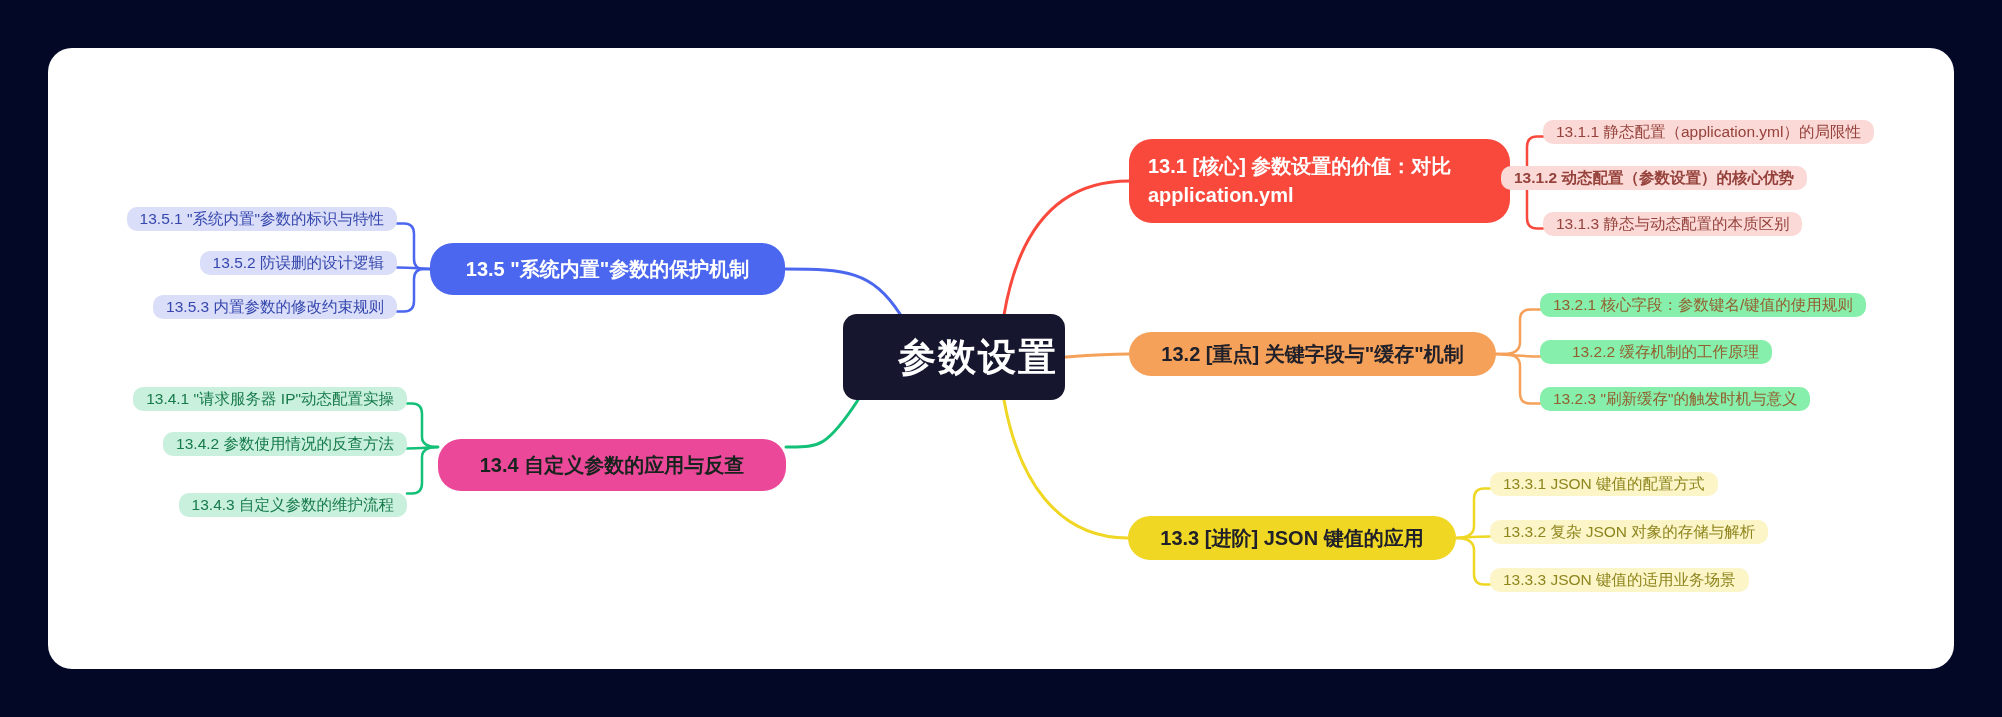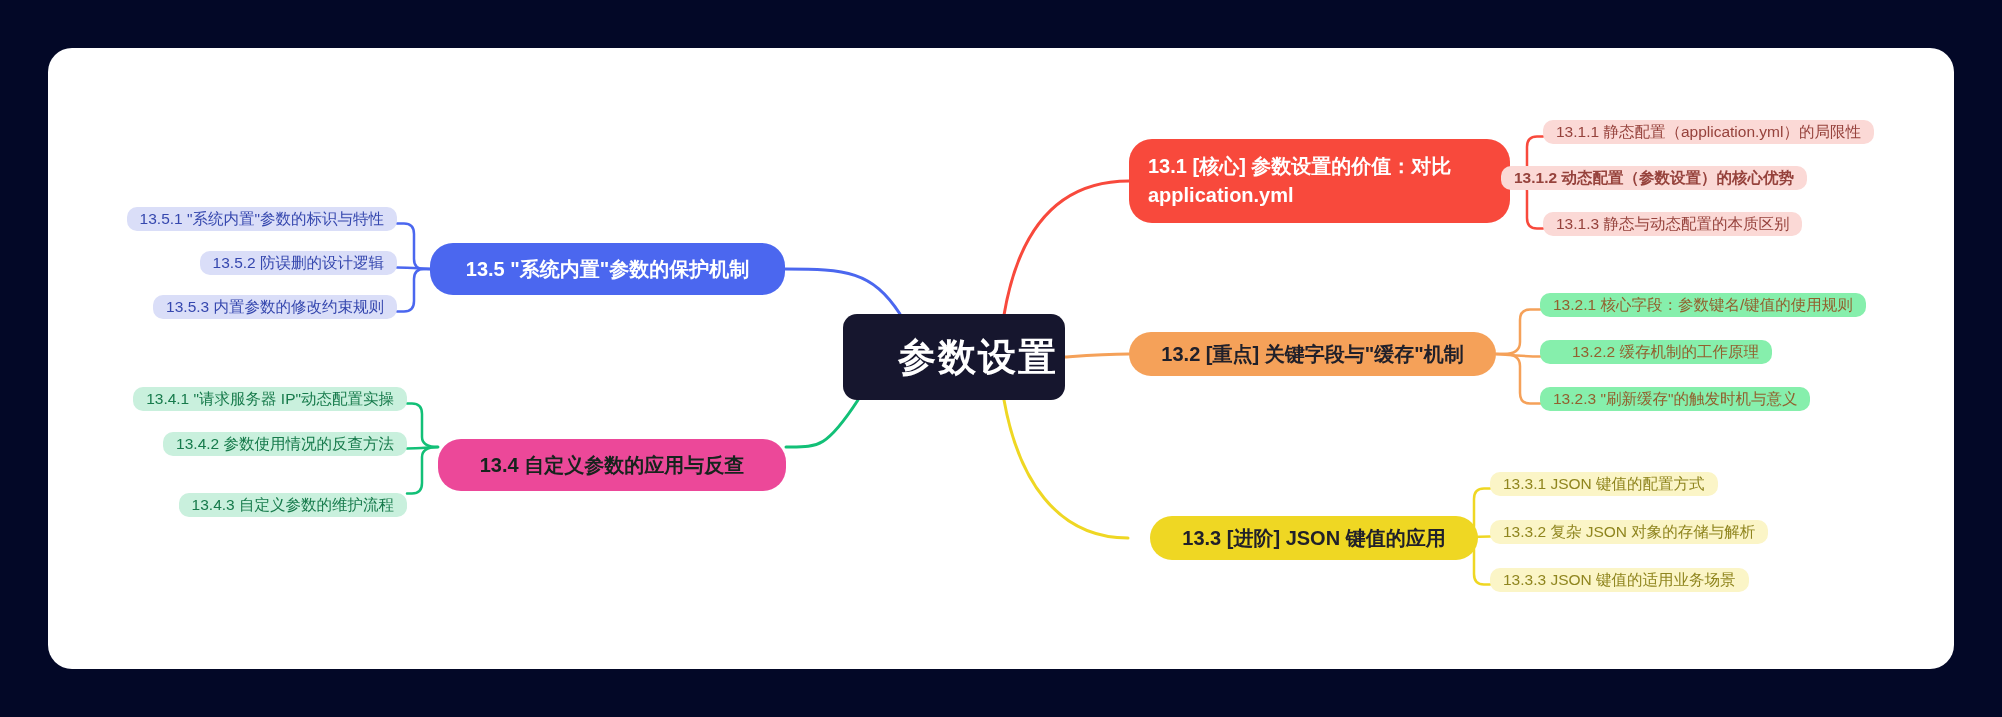--- a/index.html
+++ b/index.html
@@ -9,21 +9,21 @@
   svg.links{position:absolute;left:0;top:0;width:2002px;height:717px;pointer-events:none;}
   .node{position:absolute;box-sizing:border-box;display:flex;align-items:center;padding-left:48px;}
 
   .central{left:843px;top:314px;width:222px;height:86px;background:#16162e;border-radius:14px;
            color:#ffffff;font-size:38px;font-weight:bold;justify-content:center;letter-spacing:2px;}
 
   .branch{font-size:20px;font-weight:bold;border-radius:23px;padding:0 19px;white-space:nowrap;}
   .b1{left:1129px;top:139px;width:381px;height:84px;background:#f8493c;color:#ffffff;
       white-space:normal;line-height:1.45;align-items:center;}
   .b2{left:1129px;top:332px;width:367px;height:44px;background:#f5a159;color:#20202a;}
-  .b3{left:1128px;top:516px;width:328px;height:44px;background:#efd723;color:#20202a;margin-left:22px;}
+  .b3{left:1128px;top:516px;width:328px;height:44px;background:#efd723;color:#20202a;}
   .b4{left:438px;top:421px;width:348px;height:52px;background:#ec4899;color:#16241d;margin-top:18px;}
   .b5{left:430px;top:243px;width:355px;height:52px;background:#4b67ef;color:#ffffff;}
   .b2,.b3,.b4,.b5{justify-content:center;}
 
   .child{height:24px;font-size:15.5px;border-radius:10px;padding:0 13px;white-space:nowrap;font-weight:500;}
   .c-red{background:#fbd9d6;color:#96423c;}
   .c-org{background:#86efac;color:#92602e;}
   .c-yel{background:#fbf5c7;color:#8f851e;}
   .c-grn{background:#c9f0dd;color:#167a4b;}
   .c-blu{background:#dadef8;color:#3547ae;}

